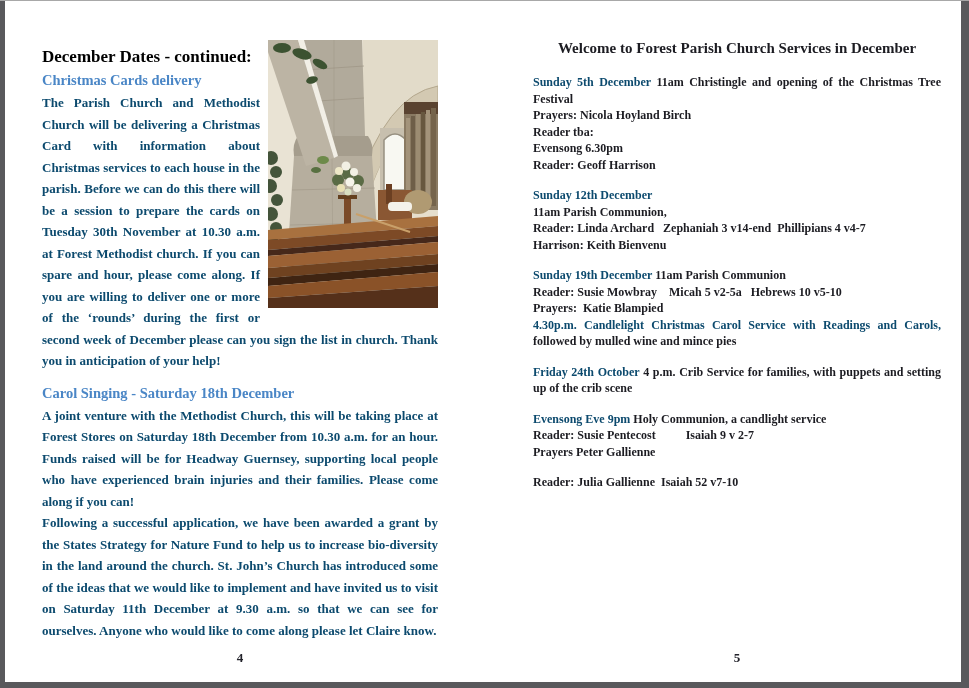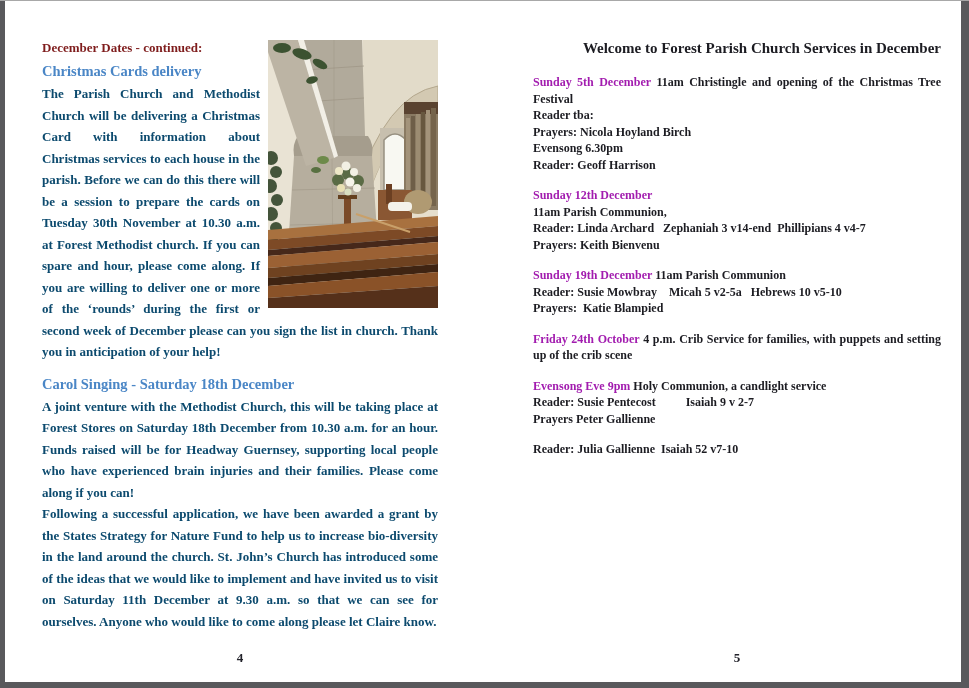--- a/index.html
+++ b/index.html
@@ -14,32 +14,32 @@
   .edge-top{left:0;top:0;width:100%;height:1px;background:#a8a8a8;}
 
   .page{position:absolute;top:38px;}
   .left-page{left:42px;width:396px;height:640px;}
   .right-page{left:533px;width:408px;height:640px;}
 
   
   .photo-wrap{float:right;width:170px;height:268px;margin:2px 0 10px 8px;}
   .photo-wrap svg{display:block;width:170px;height:268px;}
   .page-heading{
-    font-size:13px;line-height:20px;color:#7f1d1d;margin:0 0 4px 0;
+    font-size:17px;line-height:20px;color:#000000;margin:9px 0 4px 0;
   }
   .sec-heading{font-size:14.5px;line-height:18px;color:#4a86c6;margin:12px 0 3px 0;}
   .sec-heading.first{margin-top:0;}
   .sec-body{
     font-size:13px;line-height:21.5px;color:#0c4a6e;text-align:justify;
   }
   
-  .rp-title{font-size:15px;line-height:20px;color:#1c1c22;text-align:right;margin:0 0 16px 0;}
+  .rp-title{font-size:15px;line-height:20px;color:#1c1c22;text-align:center;margin:0 0 16px 0;}
   .service{font-size:12px;line-height:16.5px;color:#1c1c22;margin:0 0 14px 0;}
   .svc-line{text-align:justify;white-space:pre-wrap;}
-  .red{color:#a21caf;}
+  .red{color:#0c4a6e;}
 
   .page-num{
     position:absolute;bottom:12px;left:0;width:100%;text-align:center;
     font-size:13px;color:#22222a;
   }
 </style>
 </head>
 <body>
 
 <div class="canvas">
@@ -150,35 +150,36 @@
 
     <div class="page-num">4</div>
   </div>
 
   <div class="page right-page">
     <div class="rp-title">Welcome to Forest Parish Church Services in December</div>
 
     <div>
         <div class="service">
           <div class="svc-line"><span class="red">Sunday 5th December </span><span>11am Christingle and opening of the Christmas Tree Festival</span></div>
+          <div class="svc-line"><span>Prayers: Nicola Hoyland Birch</span></div>
           <div class="svc-line"><span>Reader tba:</span></div>
-          <div class="svc-line"><span>Prayers: Nicola Hoyland Birch</span></div>
           <div class="svc-line"><span>Evensong 6.30pm</span></div>
           <div class="svc-line"><span>Reader: Geoff Harrison</span></div>
         </div>
         <div class="service">
           <div class="svc-line"><span class="red">Sunday 12th December</span></div>
           <div class="svc-line"><span>11am Parish Communion,</span></div>
           <div class="svc-line"><span>Reader: Linda Archard &nbsp; Zephaniah 3 v14-end &nbsp;Phillipians 4 v4-7</span></div>
-          <div class="svc-line"><span>Prayers: Keith Bienvenu</span></div>
+          <div class="svc-line"><span>Harrison: Keith Bienvenu</span></div>
         </div>
         <div class="service">
           <div class="svc-line"><span class="red">Sunday 19th December </span><span>11am Parish Communion</span></div>
           <div class="svc-line"><span>Reader: Susie Mowbray &nbsp;&nbsp; Micah 5 v2-5a &nbsp; Hebrews 10 v5-10</span></div>
           <div class="svc-line"><span>Prayers: &nbsp;Katie Blampied</span></div>
+          <div class="svc-line"><span class="red">4.30p.m. Candlelight Christmas Carol Service with Readings and Carols, </span><span> followed by mulled wine and mince pies</span></div>
         </div>
         <div class="service">
           <div class="svc-line"><span class="red">Friday 24th October </span><span>4 p.m. Crib Service for families, with puppets and setting up of the crib scene</span></div>
         </div>
         <div class="service">
           <div class="svc-line"><span class="red">Evensong Eve 9pm </span><span>Holy Communion, a candlight service</span></div>
           <div class="svc-line"><span>Reader: Susie Pentecost &nbsp;&nbsp;&nbsp;&nbsp;&nbsp;&nbsp;&nbsp;&nbsp; Isaiah 9 v 2-7</span></div>
           <div class="svc-line"><span>Prayers Peter Gallienne</span></div>
         </div>
         <div class="service">

